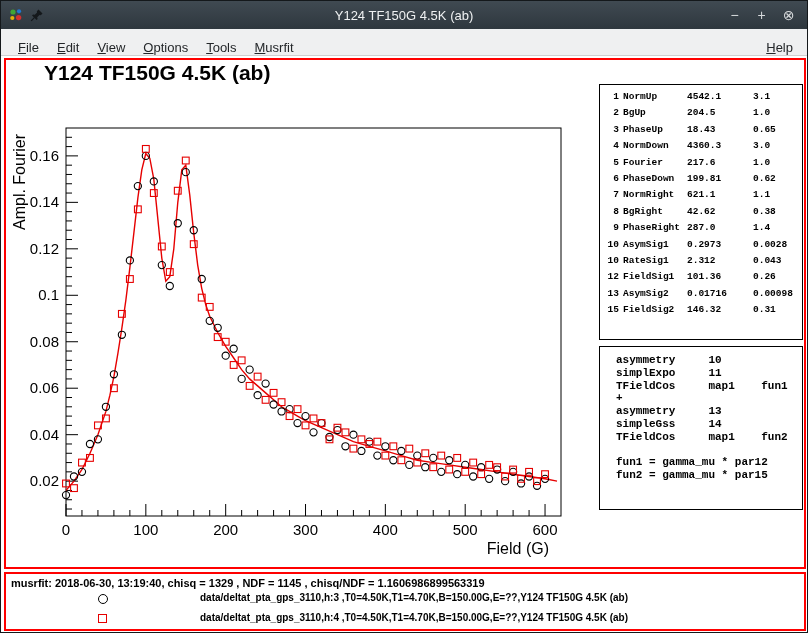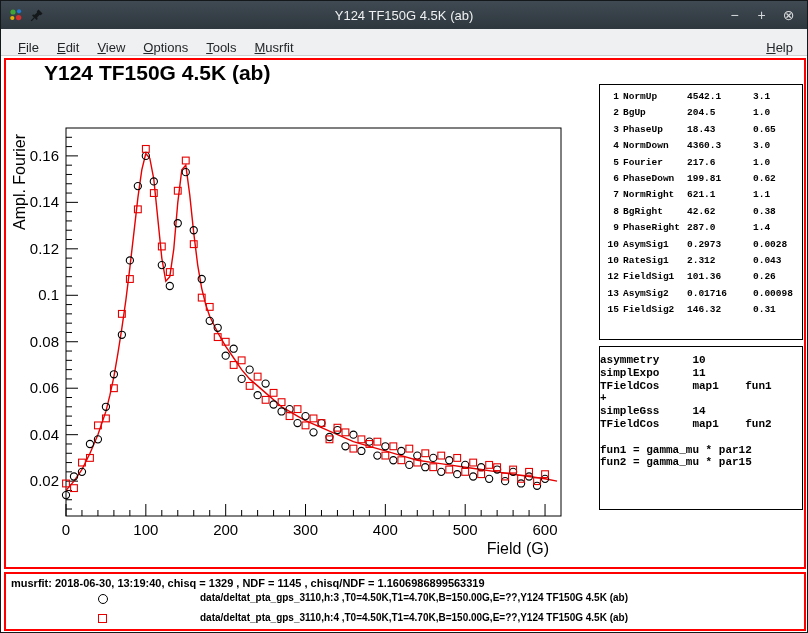--- a/index.html
+++ b/index.html
@@ -34,21 +34,21 @@
   #chart-svg{position:absolute;left:0;top:0;}
   
   .param-box{position:absolute;left:593px;top:24px;width:204px;height:256px;
     border:1px solid #000;box-sizing:border-box;padding:4px 0 0 5px;overflow:hidden;}
   .param-row{display:grid;grid-template-columns:14px 60px 62px auto;column-gap:4px;
     font-family:"Liberation Mono",monospace;font-weight:bold;font-size:9.5px;
     line-height:16.4px;color:#000;white-space:nowrap;}
   .param-row .pn{text-align:right;}
   
   .theory-box{position:absolute;left:593px;top:286px;width:204px;height:164px;
-    border:1px solid #000;box-sizing:border-box;padding:7px 0 0 0;overflow:hidden;}
+    border:1px solid #000;box-sizing:border-box;padding:7px 0 0 16px;overflow:hidden;}
   .theory-line{font-family:"Liberation Mono",monospace;font-weight:bold;font-size:11px;
     line-height:12.8px;color:#000;white-space:pre;}
   
   .stats{position:absolute;left:5px;top:3px;font-size:11px;font-weight:bold;color:#000;white-space:nowrap;}
   .legend{position:absolute;left:0;top:14px;width:100%;}
   .legend-row{position:relative;height:20px;}
   .legend-marker{position:absolute;left:92px;top:6px;}
   .legend-marker-circle{width:8px;height:8px;border:1.4px solid #000;border-radius:50%;}
   .legend-marker-square{width:7px;height:7px;border:1.4px solid #e60000;}
   .legend-label{position:absolute;left:194px;top:4px;font-size:10px;font-weight:bold;color:#000;white-space:nowrap;}
@@ -401,20 +401,21 @@
           </div>
         </div>
     </div>
 
     <div class="theory-box">
       <div id="theory-lines">
           <div class="theory-line">asymmetry     10</div>
           <div class="theory-line">simplExpo     11</div>
           <div class="theory-line">TFieldCos     map1    fun1</div>
           <div class="theory-line">+</div>
+          <div class="theory-line">asymmetry     13</div>
           <div class="theory-line">simpleGss     14</div>
           <div class="theory-line">TFieldCos     map1    fun2</div>
           <div class="theory-line">&nbsp;</div>
           <div class="theory-line">fun1 = gamma_mu * par12</div>
           <div class="theory-line">fun2 = gamma_mu * par15</div>
         </div>
     </div>
   </div>
 
   <div class="pad-footer">

